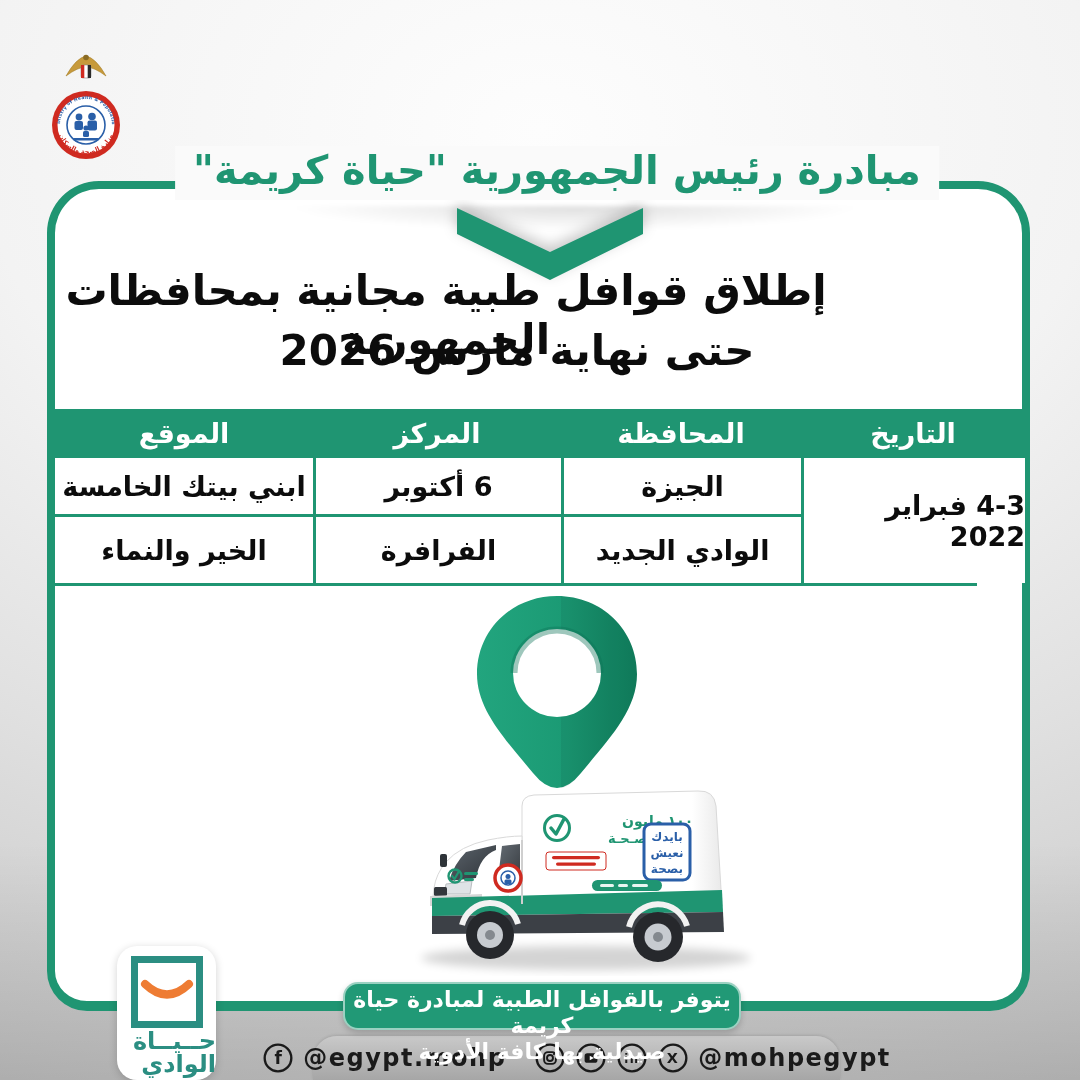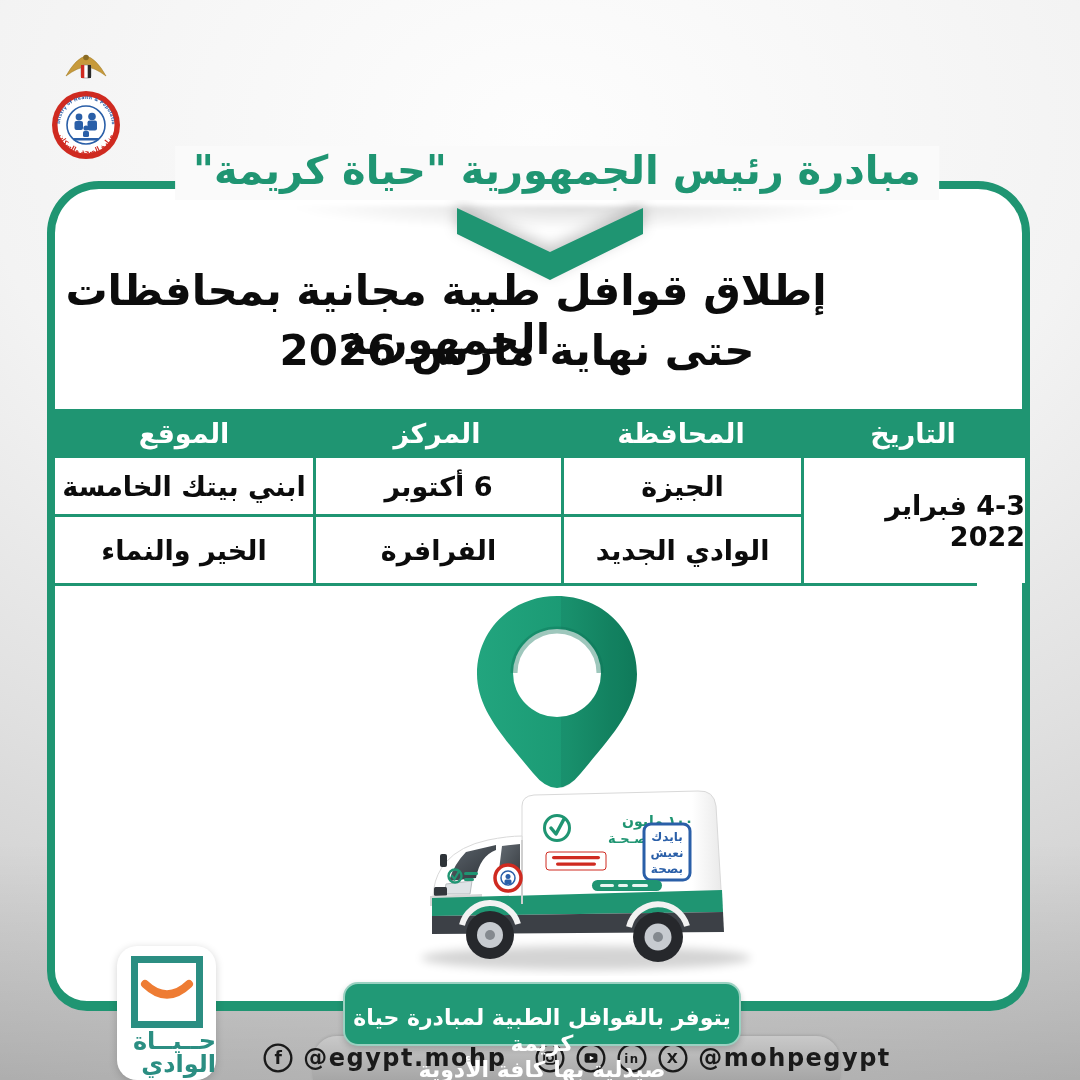--- a/index.html
+++ b/index.html
@@ -50,23 +50,23 @@
   .vline{border-left:3px solid var(--green)}  
   .hline{border-bottom:3px solid var(--green)}
   .date-cell{grid-column:4;grid-row:2 / span 3;font-size:27px}
 
   
   .map-pin{position:absolute;left:477px;top:596px;z-index:2}
   
   .van{position:absolute;left:396px;top:784px;z-index:2}
 
   
-  .banner{position:absolute;left:343px;top:982px;width:398px;height:64px;z-index:6;
+  .banner{position:absolute;left:343px;top:982px;width:398px;height:48px;z-index:6;
     background:#219976;border:2px solid rgba(255,255,255,0.55);border-radius:15px;
-    color:#fff;text-align:center;direction:rtl;font-size:22px;line-height:26px;padding-top:21px;
+    color:#fff;text-align:center;direction:rtl;font-size:22px;line-height:26px;padding-top:3px;
     box-shadow:0 3px 6px rgba(0,0,0,0.18)}
 
   
   .hayah{position:absolute;left:117px;top:946px;width:99px;height:134px;background:#fff;border-radius:20px;
     z-index:7;box-shadow:0 2px 8px rgba(0,0,0,0.18);}
   .hayah-square{width:72px;height:72px;margin:10px auto 0;border:7px solid var(--teal);
     display:flex;align-items:center;justify-content:center;background:#fff}
   .hayah-text{color:var(--teal);font-size:24px;line-height:23px;margin-top:2px;direction:rtl}
 
   

